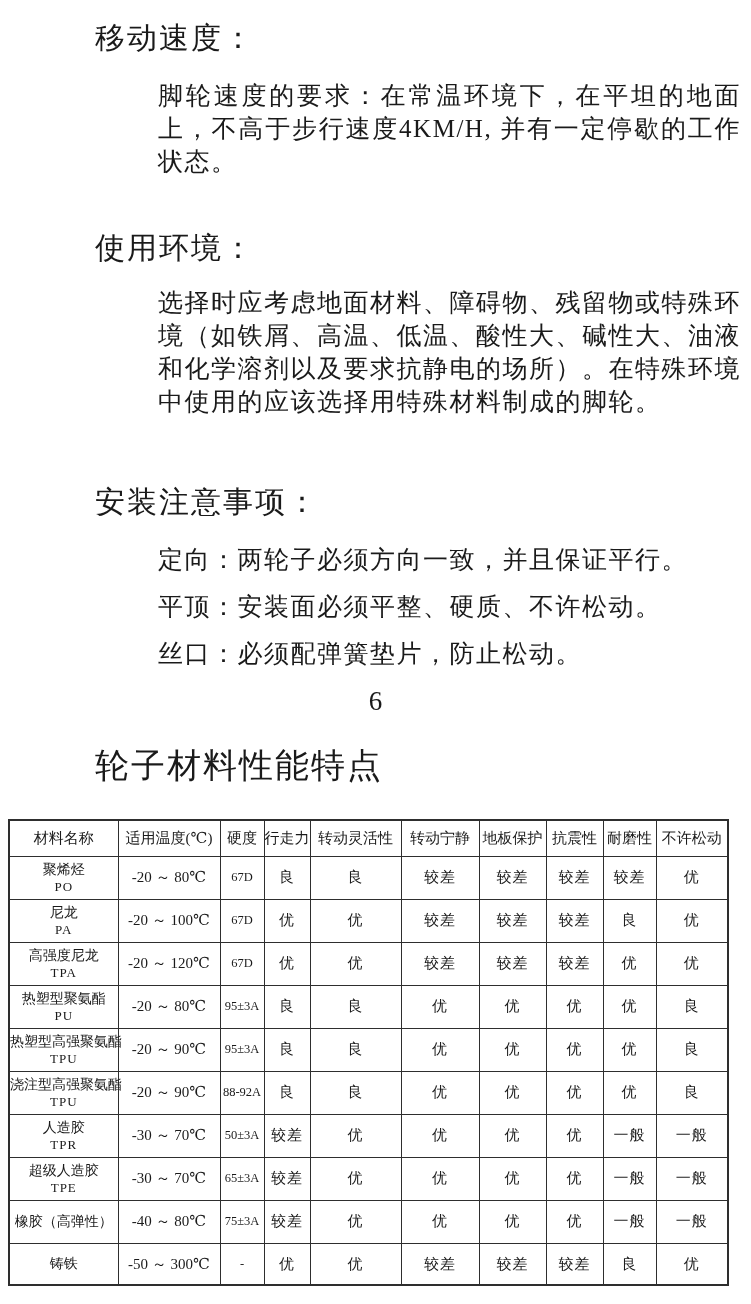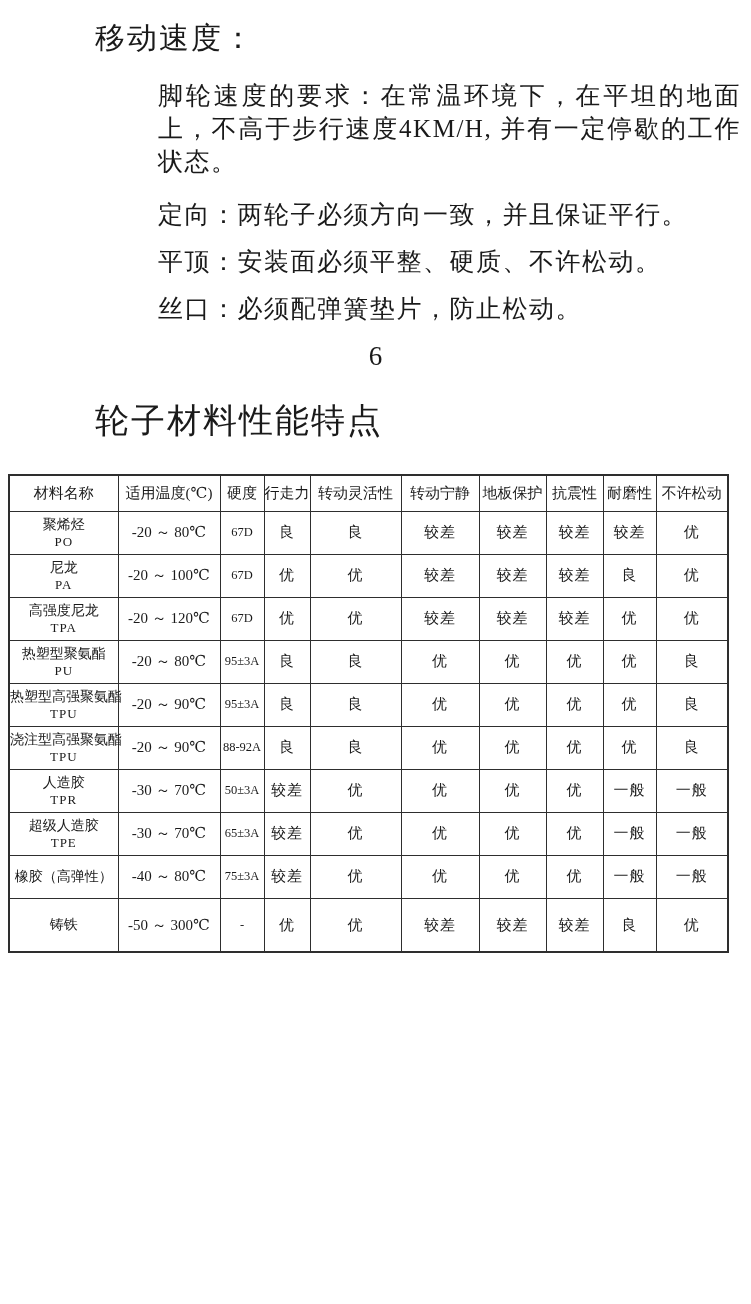--- a/index.html
+++ b/index.html
@@ -57,41 +57,46 @@
   }
   table.mat th, table.mat td {
     border:1px solid #2e2e2e;
     text-align:center;
     vertical-align:middle;
     padding:0;
     overflow:visible;
   }
   table.mat thead tr { height:36px; }
   table.mat tbody tr { height:43px; }
-  table.mat tbody tr:last-child { height:54px; }
+  table.mat tbody tr:last-child { height:42px; }
   table.mat th { font-size:15px; font-weight:400; }
   .c-name .nm { font-size:14px; white-space:nowrap; line-height:1.25;text-align:center; }
   .c-name .cd { font-size:13px; line-height:1.2; letter-spacing:1px; }
   .c-name .cd:empty { display:none; }
   .c-temp { font-size:15px; white-space:nowrap; }
   .c-hard { font-size:12.5px; white-space:nowrap; }
   .c-r    { font-size:15px; letter-spacing:1px; }
 </style>
 </head>
 <body>
 
 <main class="doc">
 
   <section id="sec-speed">
     <h2 class="sec-heading">移动速度：</h2>
     <p class="sec-body">脚轮速度的要求：在常温环境下，在平坦的地面上，不高于步行速度4KM/H, 并有一定停歇的工作状态。</p>
   </section>
 
+  <section id="sec-environment">
+    <h2 class="sec-heading">使用环境：</h2>
+    <p class="sec-body">选择时应考虑地面材料、障碍物、残留物或特殊环境（如铁屑、高温、低温、酸性大、碱性大、油液和化学溶剂以及要求抗静电的场所）。在特殊环境中使用的应该选择用特殊材料制成的脚轮。</p>
+  </section>
 
   <section id="sec-installation">
+    <h2 class="sec-heading">安装注意事项：</h2>
     <p class="note">定向：两轮子必须方向一致，并且保证平行。</p>
     <p class="note">平顶：安装面必须平整、硬质、不许松动。</p>
     <p class="note">丝口：必须配弹簧垫片，防止松动。</p>
   </section>
 
   <div class="pageno">6</div>
 
   <h1 class="table-title">轮子材料性能特点</h1>
 
   <table class="mat">

